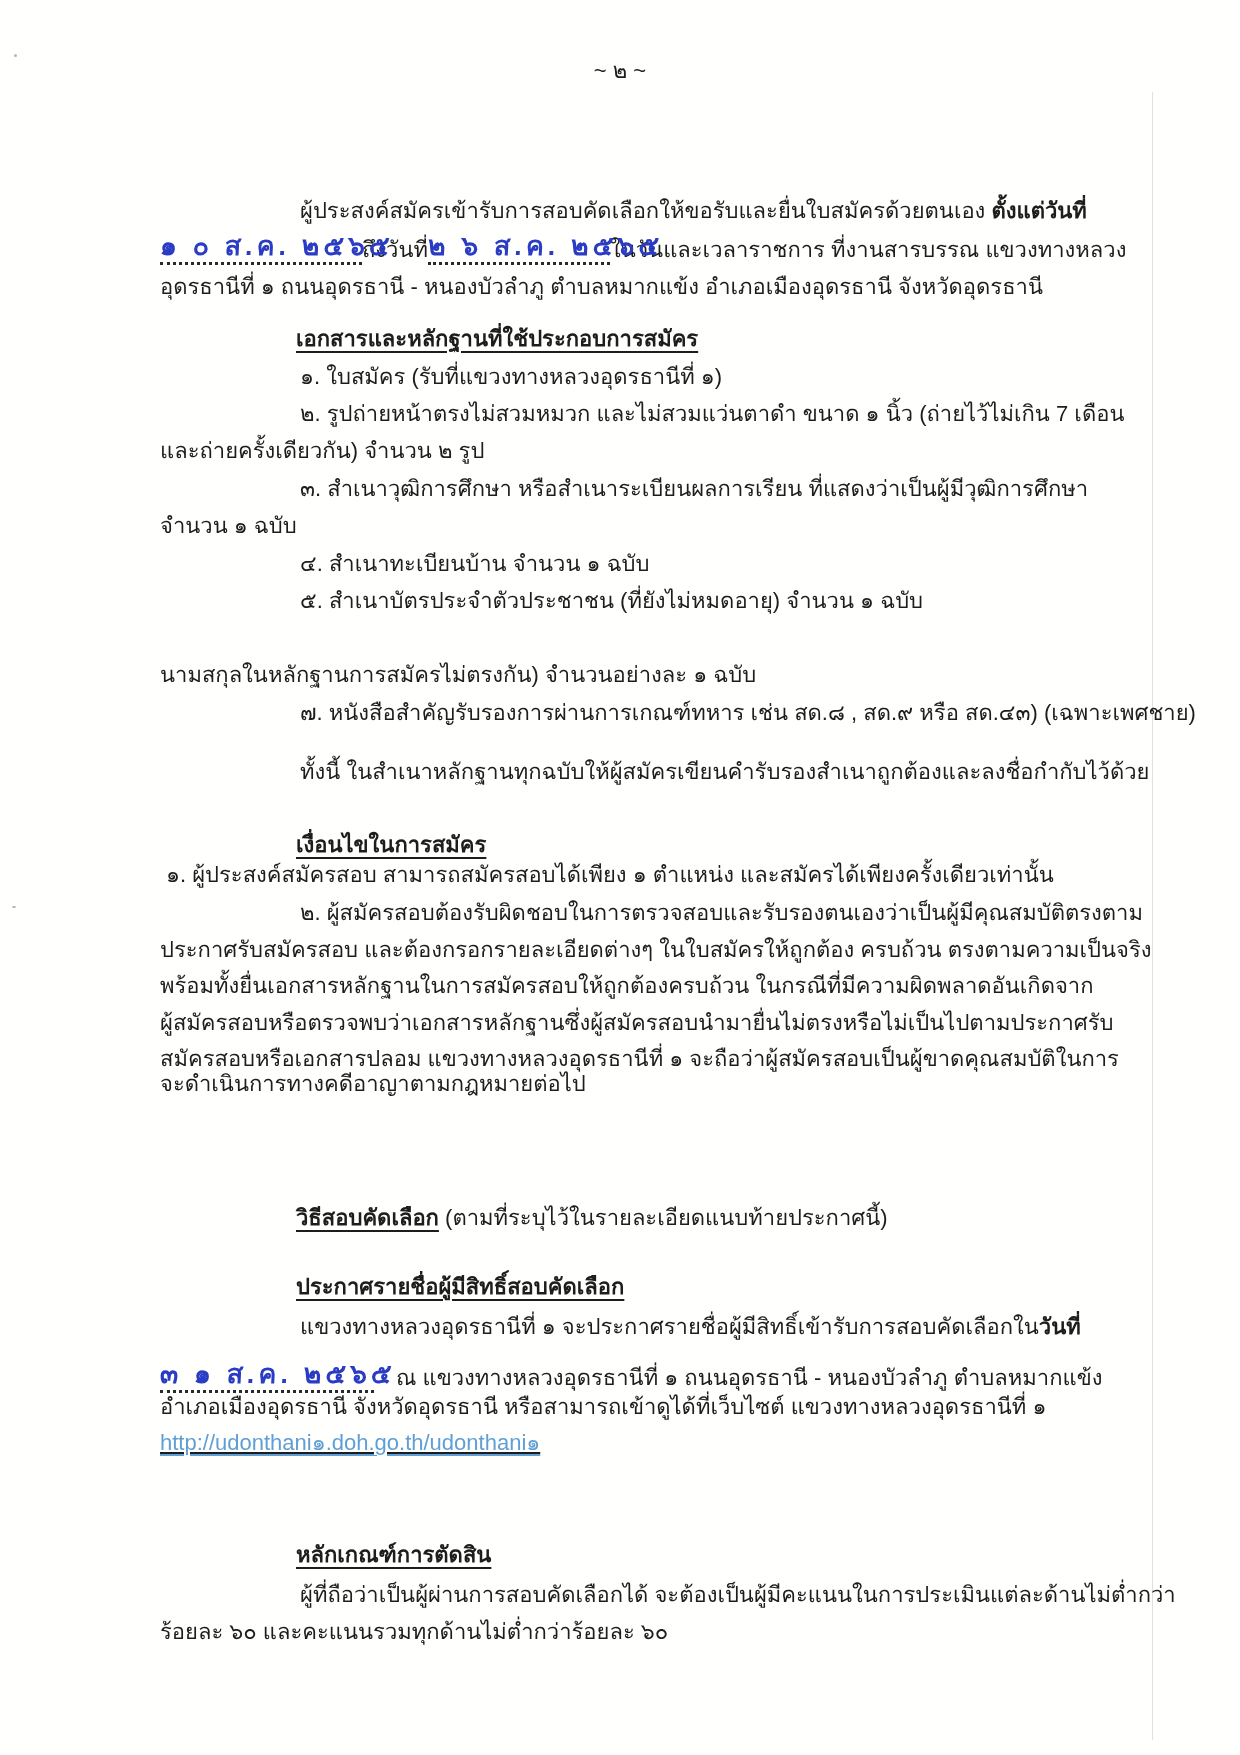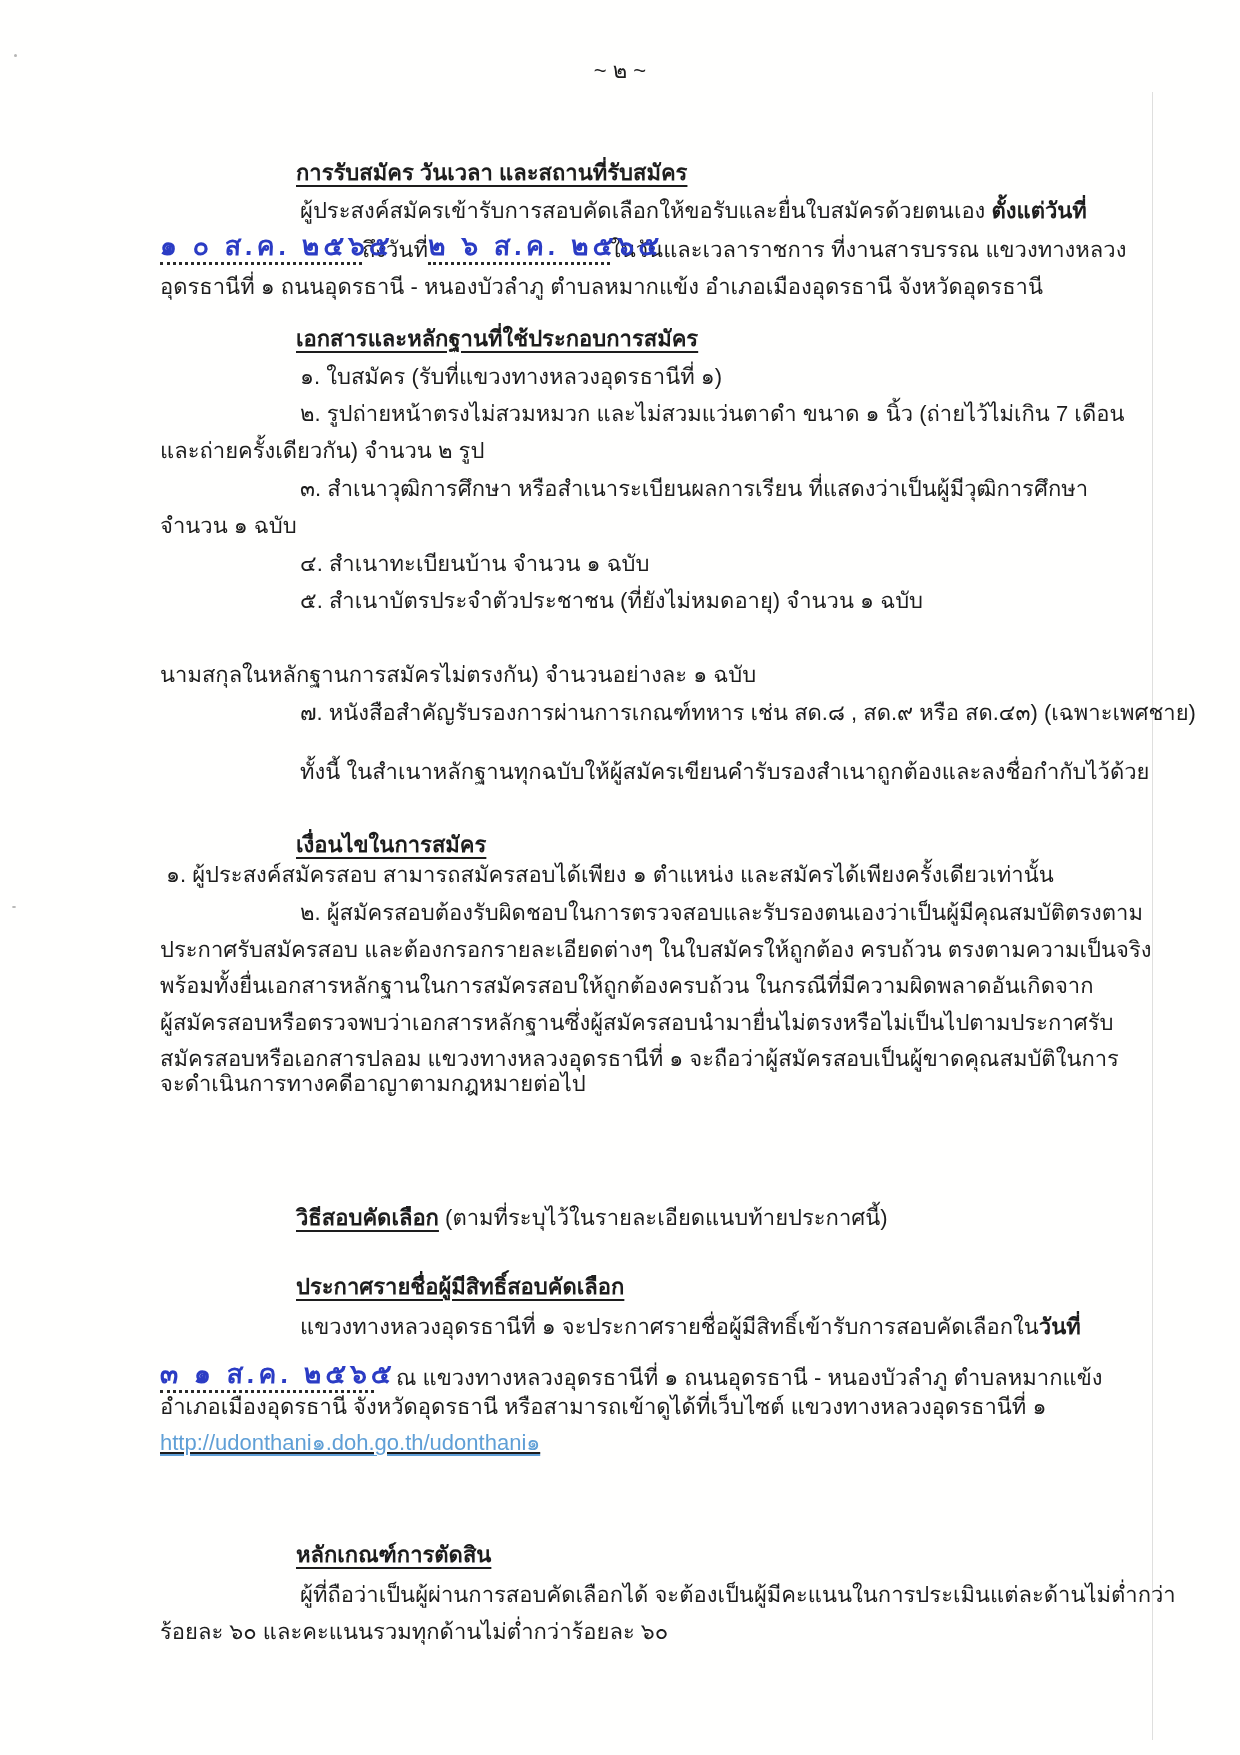--- a/index.html
+++ b/index.html
@@ -75,21 +75,20 @@
 <body>
 
 <div class="page">
 
   <div class="scan-line"></div>
   <div class="speck" style="left:14px;top:54px;width:3px;height:3px;"></div>
   <div class="speck" style="left:12px;top:906px;width:4px;height:2px;"></div>
 
   <div class="line center" style="top:56px;">~ ๒ ~</div>
 
-  <div class="line heading" style="top:158px;">การรับสมัคร วันเวลา และสถานที่รับสมัคร</div>
 
   <div class="line indent" style="top:196px;">
     <span>ผู้ประสงค์สมัครเข้ารับการสอบคัดเลือกให้ขอรับและยื่นใบสมัครด้วยตนเอง </span><span class="bold">ตั้งแต่วันที่</span>
   </div>
 
   <div class="line flush compose" style="top:224px;">
     <span class="dotfield" style="width:202px;">
       <span class="handwrite">๑ ๐ ส.ค. ๒๕๖๕</span>
     </span>
       <span>ถึงวันที่</span>

